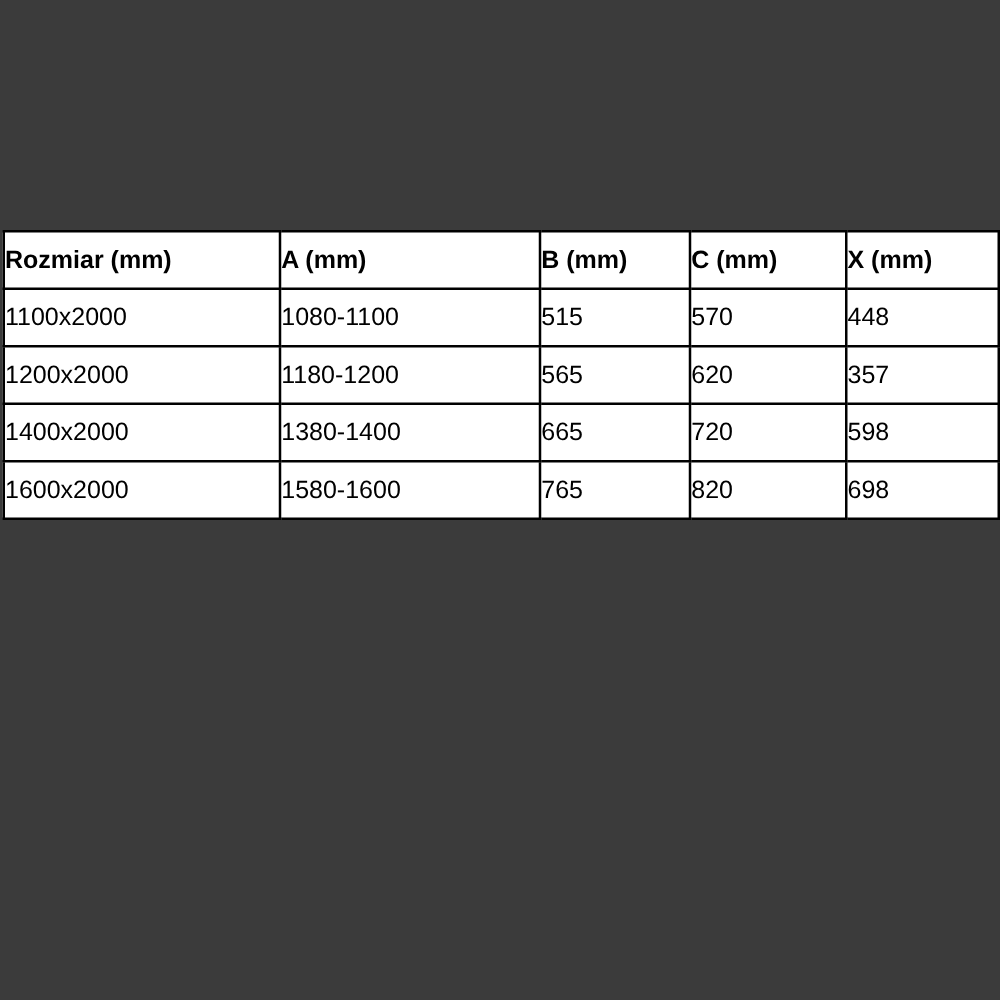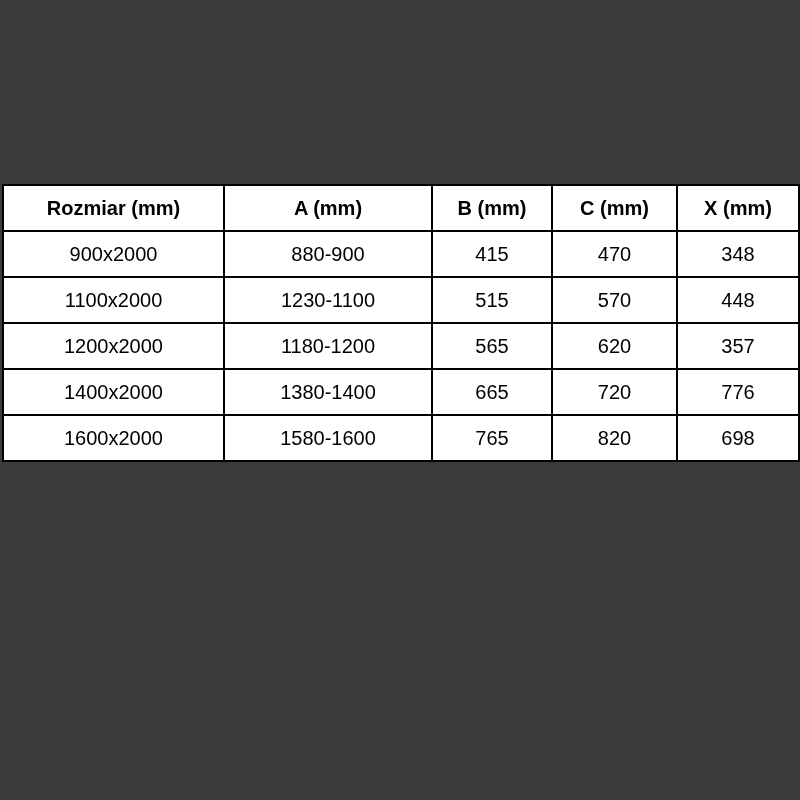--- a/index.html
+++ b/index.html
@@ -23,21 +23,21 @@
     top: 184px;
     width: 796px;
     border-collapse: collapse;
     background: #ffffff;
     table-layout: fixed;
   }
   table.spec-table th,
   table.spec-table td {
     border: 2px solid #000000;
     height: 44px;
-    text-align: center;
+    text-align: left;
     vertical-align: middle;
     color: #000000;
     font-size: 20px;
     padding: 0;
     overflow: hidden;
     white-space: nowrap;
   }
   table.spec-table th {
     font-weight: bold;
   }
@@ -66,46 +66,39 @@
       <tr>
         <th>Rozmiar (mm)</th>
         <th>A (mm)</th>
         <th>B (mm)</th>
         <th>C (mm)</th>
         <th>X (mm)</th>
       </tr>
     </thead>
     <tbody>
       <tr>
-        <td>900x2000</td>
-        <td>880-900</td>
-        <td>415</td>
-        <td>470</td>
-        <td>348</td>
-      </tr>
-      <tr>
         <td>1100x2000</td>
-        <td>1230-1100</td>
+        <td>1080-1100</td>
         <td>515</td>
         <td>570</td>
         <td>448</td>
       </tr>
       <tr>
         <td>1200x2000</td>
         <td>1180-1200</td>
         <td>565</td>
         <td>620</td>
         <td>357</td>
       </tr>
       <tr>
         <td>1400x2000</td>
         <td>1380-1400</td>
         <td>665</td>
         <td>720</td>
-        <td>776</td>
+        <td>598</td>
       </tr>
       <tr>
         <td>1600x2000</td>
         <td>1580-1600</td>
         <td>765</td>
         <td>820</td>
         <td>698</td>
       </tr>
     </tbody>
   </table>

